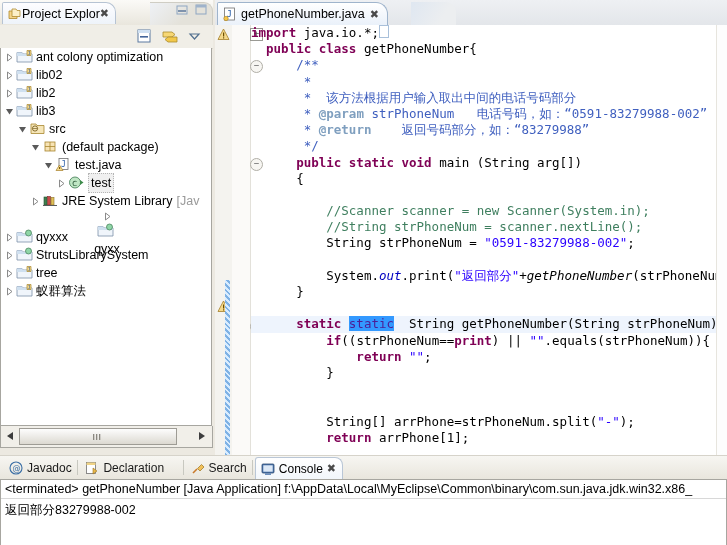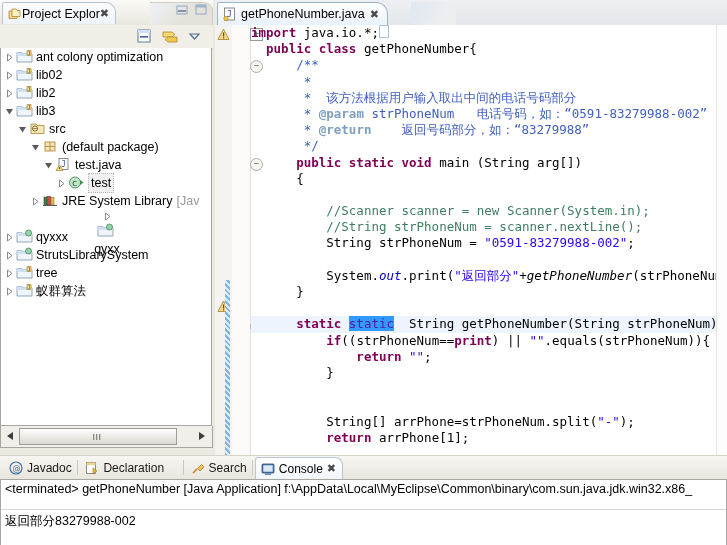--- a/index.html
+++ b/index.html
@@ -501,17 +501,17 @@
               <rect x="1" y="2" width="12" height="9" rx="1" fill="#4a74ad" stroke="#2d4a70" stroke-width=".8"></rect>
               <rect x="2.3" y="3.3" width="9.4" height="6.4" fill="#dce8f6"></rect>
               <rect x="4" y="11.5" width="6" height="1.3" fill="#4a74ad"></rect>
             </svg>
           </span>
           <span>Console</span>
           <span class="xbtn">✖</span>
         </div>
       </div>
     <div class="bt-body">
-      <div class="bt-line" style="border-bottom:1px solid #d8d8d8;padding-bottom:13px">&lt;terminated&gt; getPhoneNumber [Java Application] f:\AppData\Local\MyEclipse\Common\binary\com.sun.java.jdk.win32.x86_</div>
+      <div class="bt-line" style="border-bottom:1px solid #d8d8d8;padding-bottom:2px">&lt;terminated&gt; getPhoneNumber [Java Application] f:\AppData\Local\MyEclipse\Common\binary\com.sun.java.jdk.win32.x86_</div>
       <div class="bt-line" style="padding-top:3px">返回部分83279988-002</div>
     </div>
   </div>
 </div>
 
 </body></html>

